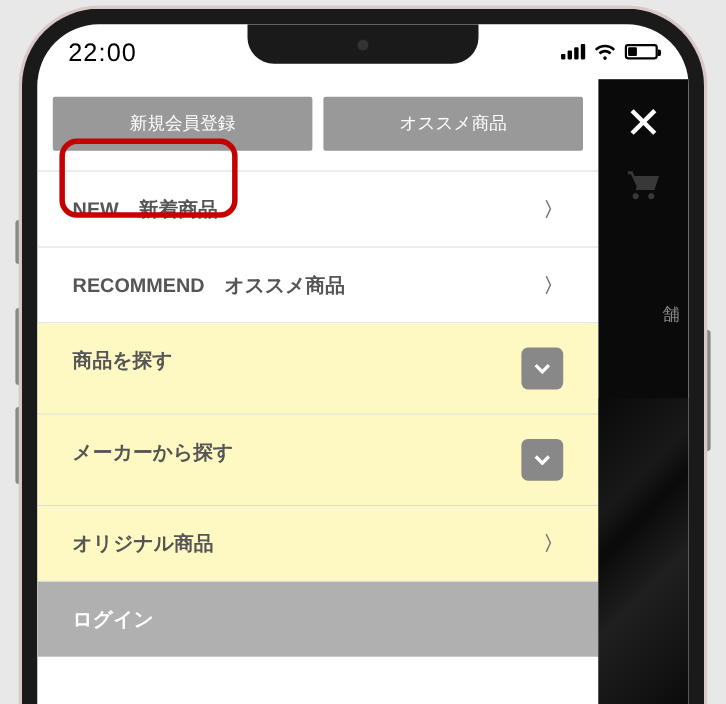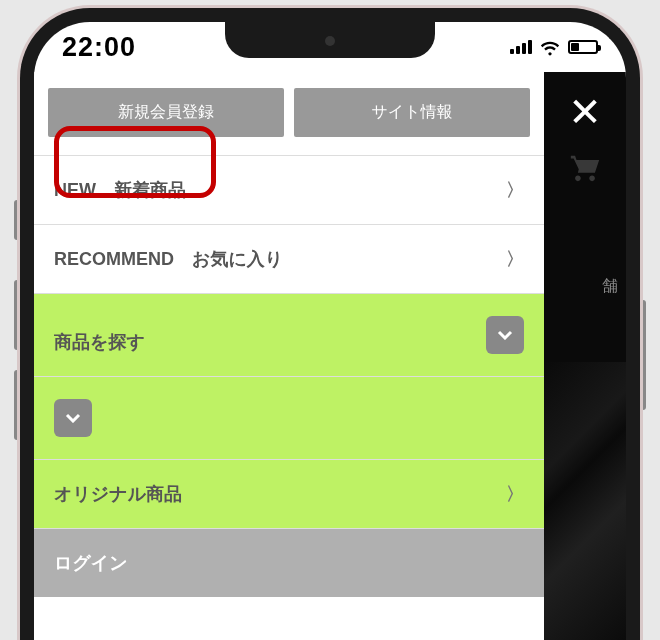--- a/index.html
+++ b/index.html
@@ -63,22 +63,22 @@
       background: #333;
       border-radius: 50%;
     }
     .status-bar {
       position: relative;
       height: 50px;
       display: flex;
       justify-content: space-between;
       align-items: center;
       padding: 0 28px;
-      font-weight: 700;
-      font-size: 27px;
+      font-weight: 400;
+      font-size: 23px;
     }
     .status-time { letter-spacing: 1px; }
     .status-icons { display: flex; gap: 8px; align-items: center; }
     .signal-bars {
       display: flex;
       gap: 2px;
       align-items: flex-end;
       height: 14px;
     }
     .signal-bars span {
@@ -186,29 +186,29 @@
       height: 72px;
       border: 5px solid #c40000;
       border-radius: 16px;
       pointer-events: none;
       z-index: 50;
     }
 
     .menu-row {
       display: flex;
       justify-content: space-between;
-      align-items: flex-end;
-      padding: 22px 20px;
+      align-items: flex-start;
+      padding: 22px 32px;
       border-bottom: 1px solid #ddd;
       font-weight: 700;
       font-size: 18px;
       color: #555;
     }
     .menu-row.dark {
-      background: #bef264;
+      background: #fef9c3;
     }
     .menu-row.darker {
       background: #b0b0b0;
       color: #fff;
       border-bottom: none;
     }
     .chevron-right {
       color: #777;
       font-size: 18px;
       font-weight: 700;
@@ -257,43 +257,44 @@
     </div>
   </div>
 
   <div class="content-area">
     <div class="left-panel">
 
       <div class="highlight-box"></div>
 
       <div class="top-buttons">
         <div class="top-btn">新規会員登録</div>
-        <div class="top-btn">サイト情報</div>
+        <div class="top-btn">オススメ商品</div>
       </div>
 
       <div class="menu-row">
         <span>NEW　新着商品</span>
         <span class="chevron-right">〉</span>
       </div>
 
       <div class="menu-row">
-        <span>RECOMMEND　お気に入り</span>
+        <span>RECOMMEND　オススメ商品</span>
         <span class="chevron-right">〉</span>
       </div>
 
       <div class="menu-row dark">
         <span>商品を探す</span>
         <div class="expand-btn">
           <svg width="16" height="10" viewBox="0 0 16 10">
               <path fill="none" stroke="#fff" stroke-width="3" d="M2 2l6 6 6-6"></path>
             </svg>
         </div>
       </div>
 
       <div class="menu-row dark">
+        <span>メーカーから探す</span>
         <div class="expand-btn">
           <svg width="16" height="10" viewBox="0 0 16 10">
               <path fill="none" stroke="#fff" stroke-width="3" d="M2 2l6 6 6-6"></path>
             </svg>
         </div>
       </div>
 
       <div class="menu-row dark">
         <span>オリジナル商品</span>
         <span class="chevron-right">〉</span>

